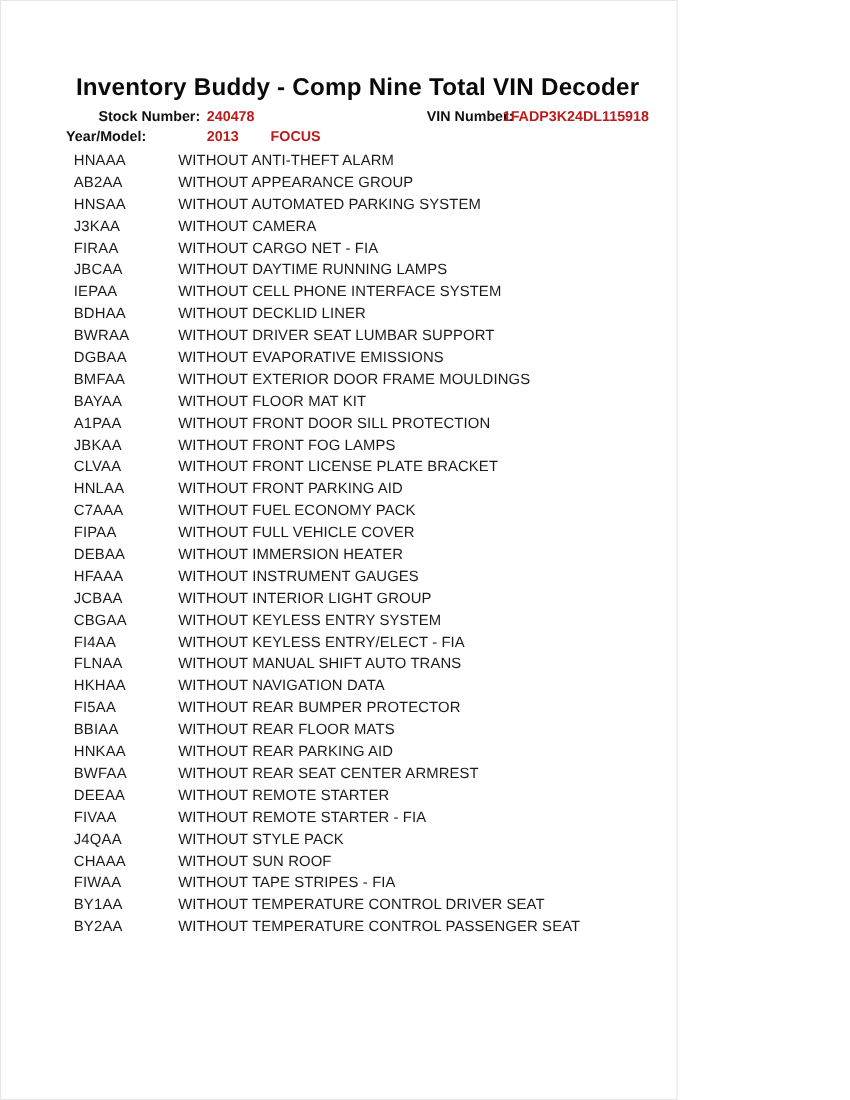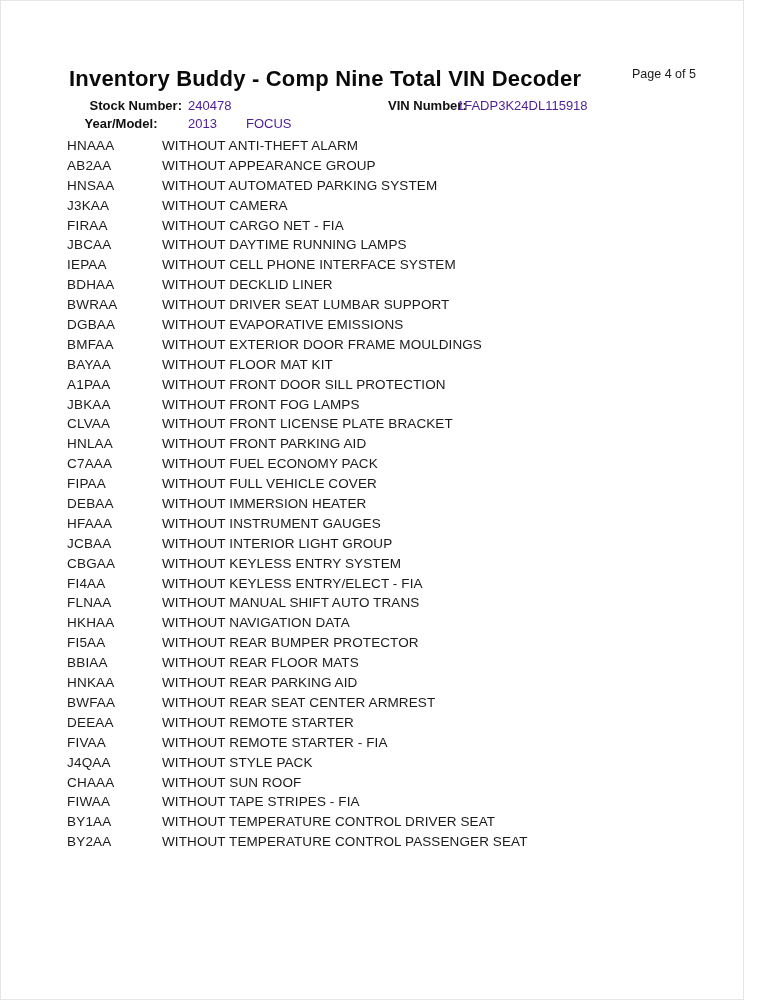--- a/index.html
+++ b/index.html
@@ -2,21 +2,21 @@
 <html><head>
 <meta charset="utf-8">
 <style>
   html, body {
     margin: 0;
     padding: 0;
     background: #ffffff;
   }
   .page {
     position: relative;
-    width: 744px;
+    width: 616px;
     height: 1000px;
     background: #ffffff;
     box-shadow: inset 0 0 0 1px #e6e6e6;
     overflow: hidden;
     font-family: "Liberation Sans", sans-serif;
     color: #1b1b1b;
   }
   .doc-title {
     position: absolute;
     left: 69px;
@@ -46,28 +46,29 @@
   .hdr-row-1 { top: 98px; }
   .hdr-row-2 { top: 116px; }
   .hdr-label {
     position: absolute;
     font-weight: bold;
     color: #101010;
     white-space: nowrap;
   }
   .hdr-value {
     position: absolute;
-    color: #4c1d95;
-    white-space: nowrap;
+    color: #b91c1c;
+    white-space: nowrap;
+    font-weight: bold;
   }
   .lbl-stock   { left: 60px;  width: 122px; text-align: right; }
   .val-stock   { left: 188px; }
   .lbl-vin     { left: 388px; }
   .val-vin     { left: 457px; }
-  .lbl-year    { left: 60px;  width: 122px; text-align: center; }
+  .lbl-year    { left: 60px;  width: 122px; text-align: left; }
   .val-year    { left: 188px; }
   .val-model   { left: 246px; }
   .options-list {
     position: absolute;
     left: 67px;
     top: 136px;
     width: 660px;
   }
   .opt-row {
     position: relative;

